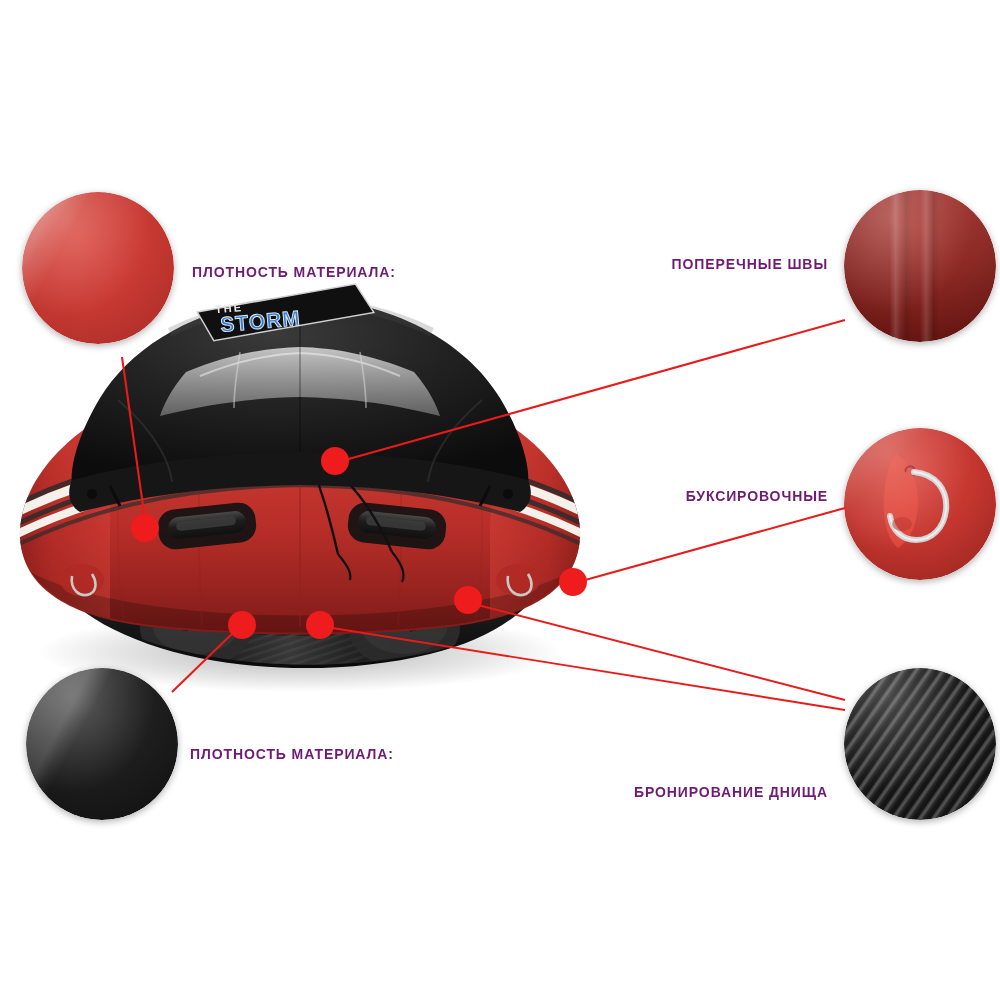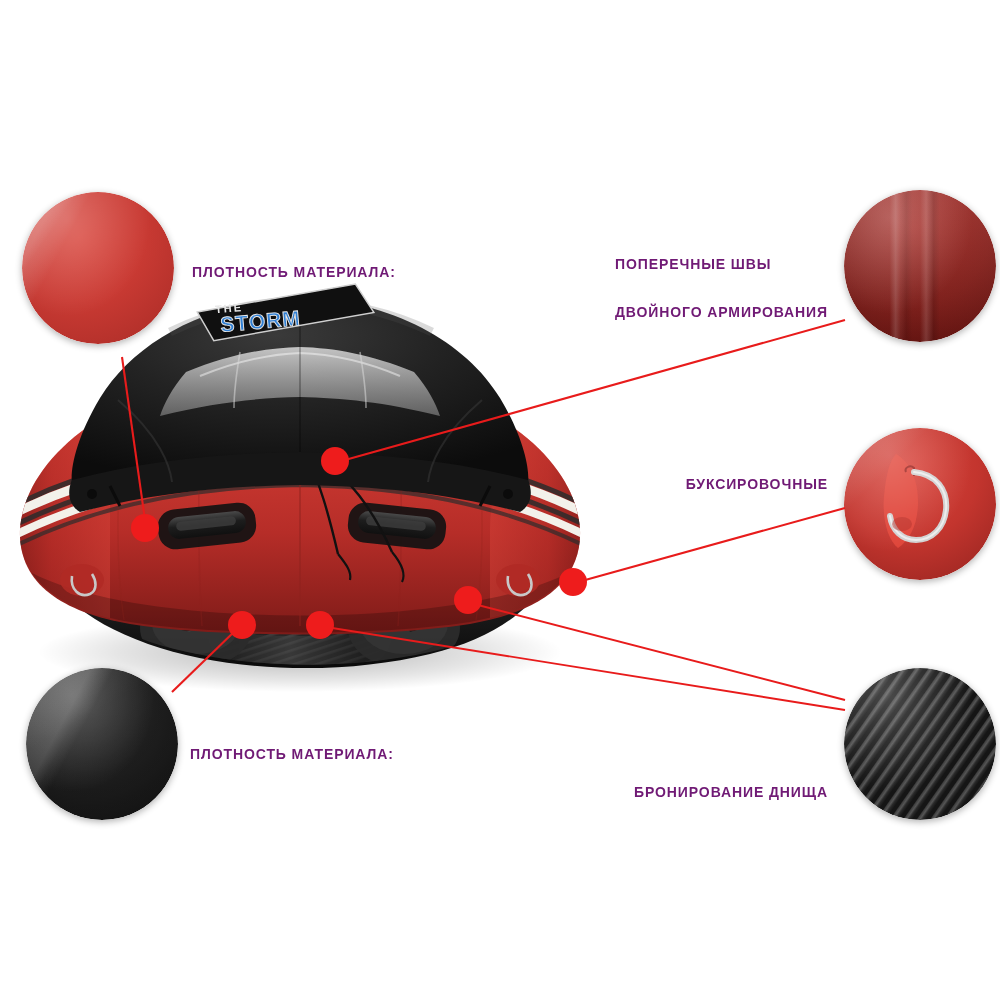--- a/index.html
+++ b/index.html
@@ -25,21 +25,21 @@
     letter-spacing: 0.9px;
     color: #701a75;
     white-space: pre-line;
     text-transform: uppercase;
   }
   .label.left  { text-align: left; }
   .label.right { text-align: left; }
 
   #label-board-density { left: 192px; top: 236px; }
   #label-seams        { right: 172px; top: 228px; }
-  #label-tow-rings    { right: 172px; top: 448px; }
+  #label-tow-rings    { right: 172px; top: 460px; }
   #label-bottom-density { left: 190px; top: 718px; }
   #label-armor        { right: 172px; top: 756px; }
 
   
   .thumb {
     position: absolute;
     border-radius: 50%;
     overflow: hidden;
     box-shadow: 0 2px 7px rgba(0,0,0,.30);
   }
@@ -353,21 +353,20 @@
     <circle class="dot" cx="320" cy="625" r="14"></circle>
     <circle class="dot" cx="242" cy="625" r="14"></circle>
   </svg>
 
   <div class="label left" id="label-board-density">
     <div>ПЛОТНОСТЬ МАТЕРИАЛА:</div>
   </div>
 
   <div class="label right" id="label-seams">
     <div>ПОПЕРЕЧНЫЕ ШВЫ</div>
-    <div>ДВОЙНОГО  АРМИРОВАНИЯ</div>
   </div>
 
   <div class="label right" id="label-tow-rings">
     <div>БУКСИРОВОЧНЫЕ</div>
   </div>
 
   <div class="label left" id="label-bottom-density">
     <div>ПЛОТНОСТЬ МАТЕРИАЛА:</div>
   </div>
 

